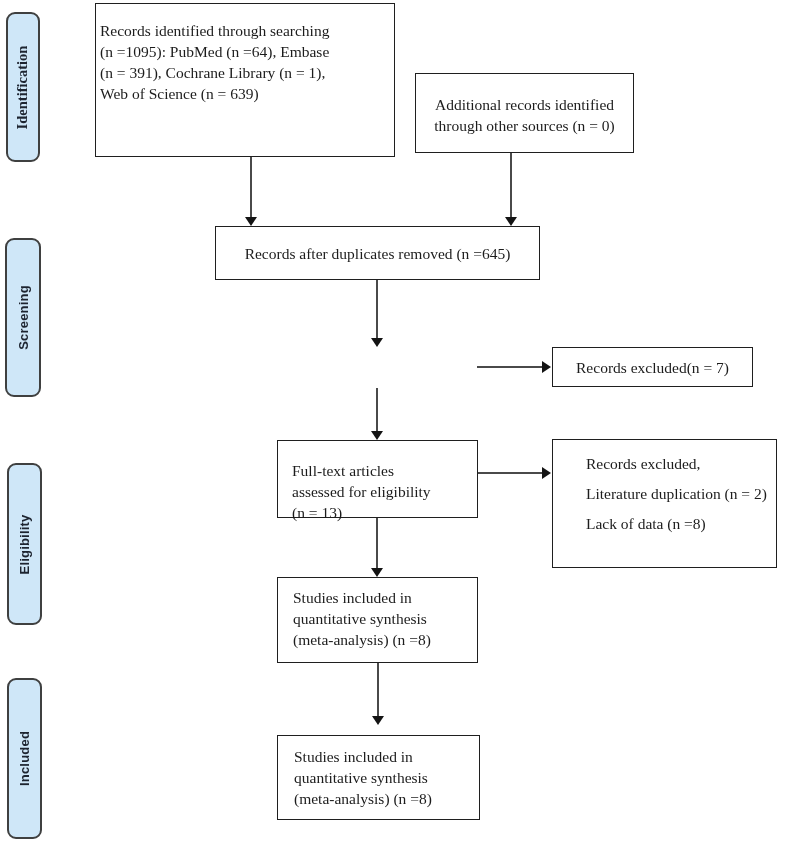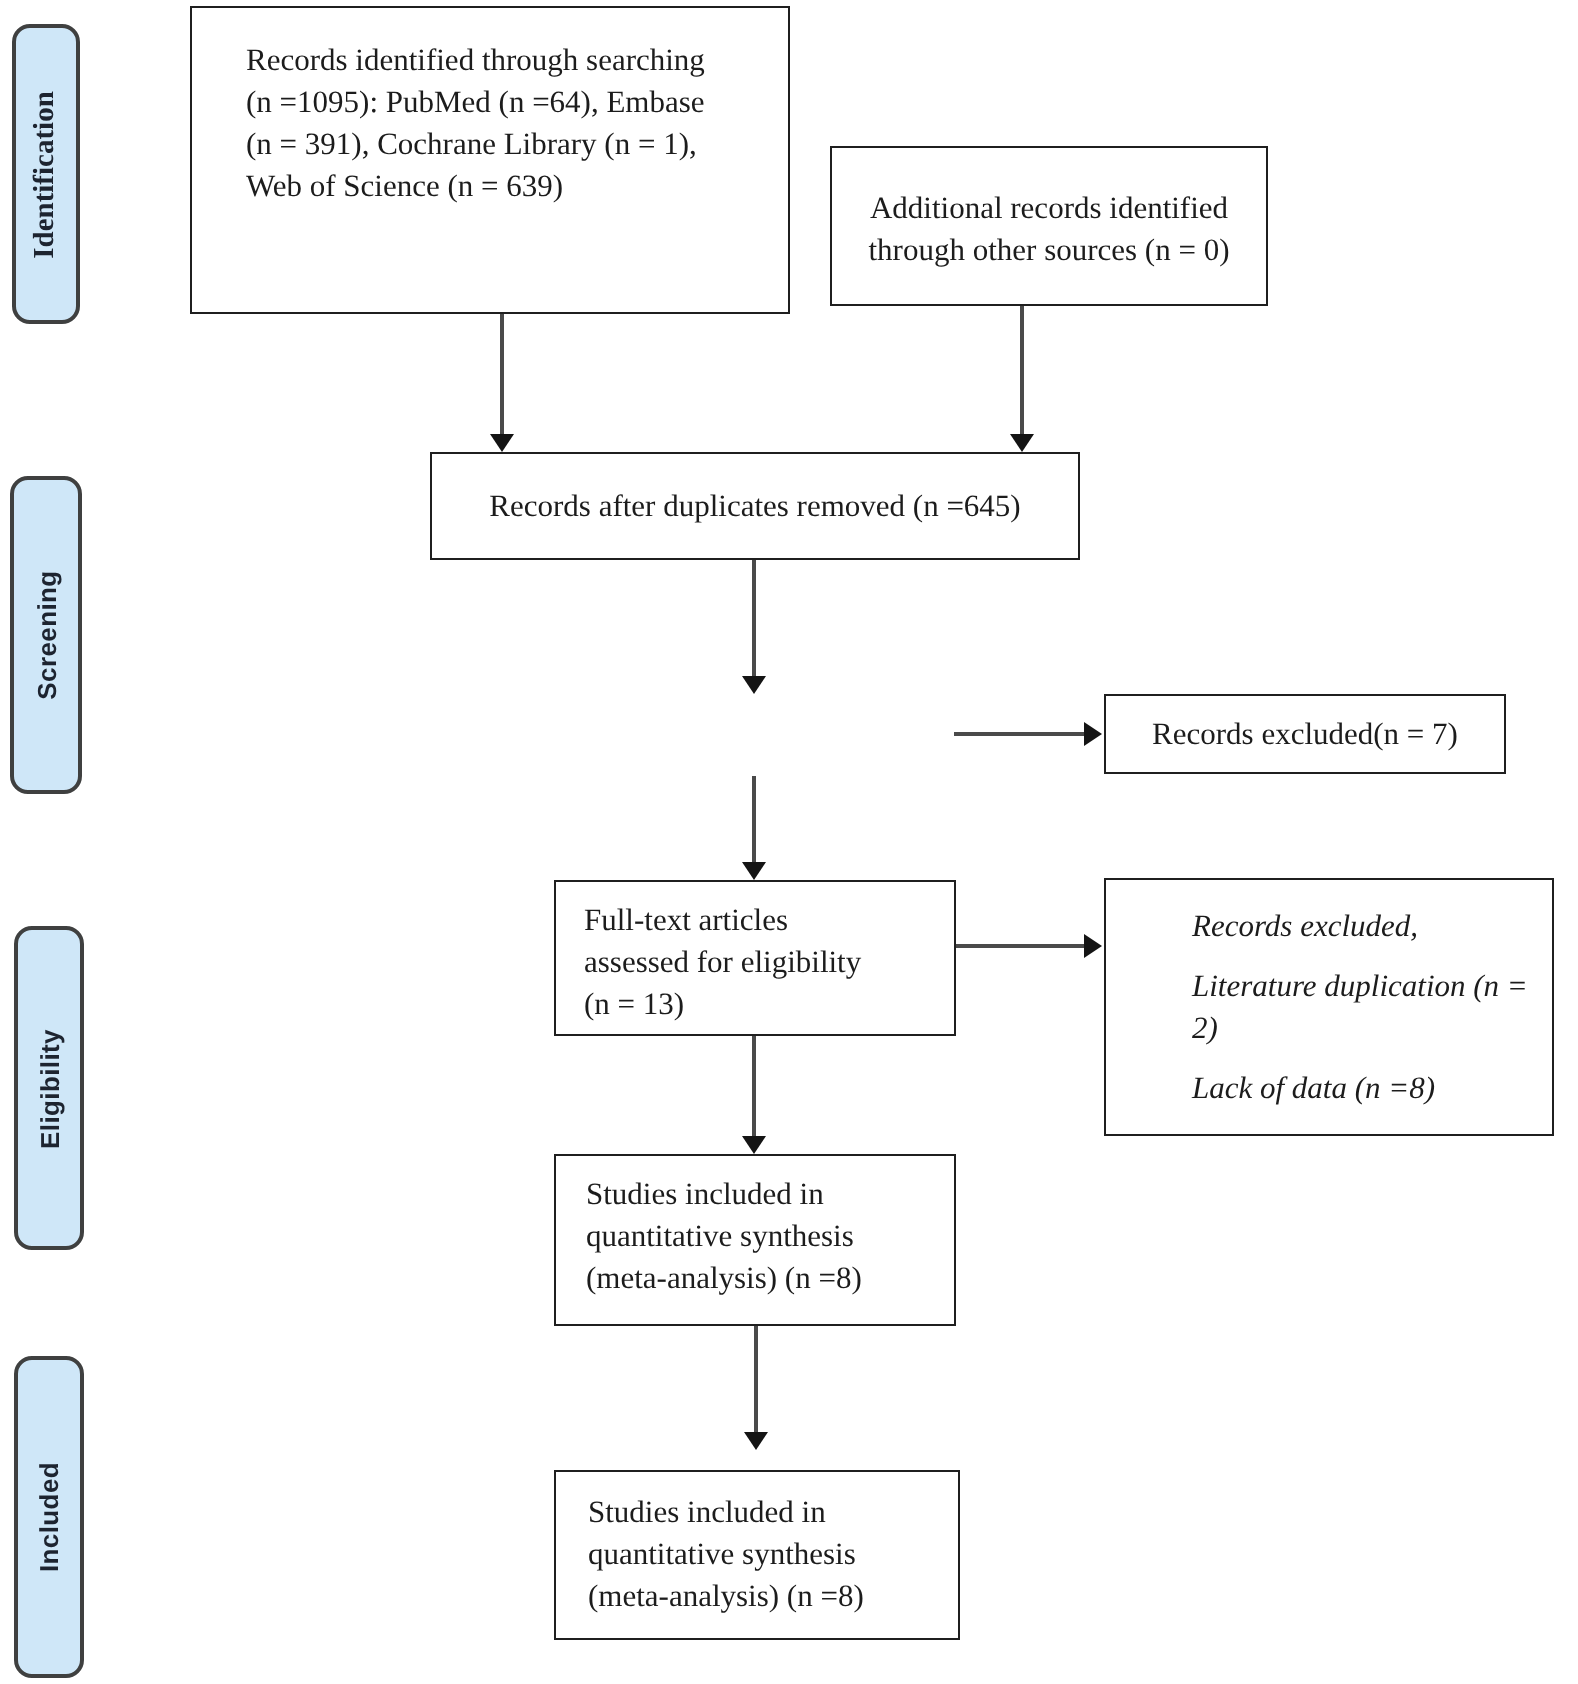--- a/index.html
+++ b/index.html
@@ -25,28 +25,28 @@
     box-sizing: border-box;
     font-size: 15.5px;
     line-height: 21px;
   }
   .center-xy {
     display: flex;
     align-items: center;
     justify-content: center;
     text-align: center;
   }
-  #b1 { left: 95px;  top: 3px;   width: 300px; height: 154px; padding: 16px 8px 0 27px; }
+  #b1 { left: 95px;  top: 3px;   width: 300px; height: 154px; padding: 16px 8px 0 4px; }
   #b2 { left: 415px; top: 73px;  width: 219px; height: 80px;  padding-top: 20px; text-align: center; }
   #b3 { left: 215px; top: 226px; width: 325px; height: 54px; align-items: center; }
   #b4 { left: 278px; top: 347px; width: 199px; height: 41px; }
   #b5 { left: 552px; top: 347px; width: 201px; height: 40px; }
-  #b6 { left: 277px; top: 440px; width: 201px; height: 78px;  padding: 9px 6px 0 14px; }
+  #b6 { left: 277px; top: 440px; width: 201px; height: 78px;  padding: 19px 6px 0 14px; }
   #b7 { left: 552px; top: 439px; width: 225px; height: 129px; padding: 13px 6px 0 33px; }
-  #b7 p { margin: 0 0 9px 10px; font-style: italic; }
+  #b7 p { margin: 0 0 9px 0; }
   #b8 { left: 277px; top: 577px; width: 201px; height: 86px;  padding: 9px 6px 0 15px; }
   #b9 { left: 277px; top: 735px; width: 203px; height: 85px;  padding: 10px 6px 0 16px; }
 
   
   .stage {
     position: absolute;
     background: var(--stage-fill, #cfe7f8);
     border: 2px solid var(--stage-border, #3f4040);
     border-radius: 9px;
     box-sizing: border-box;

